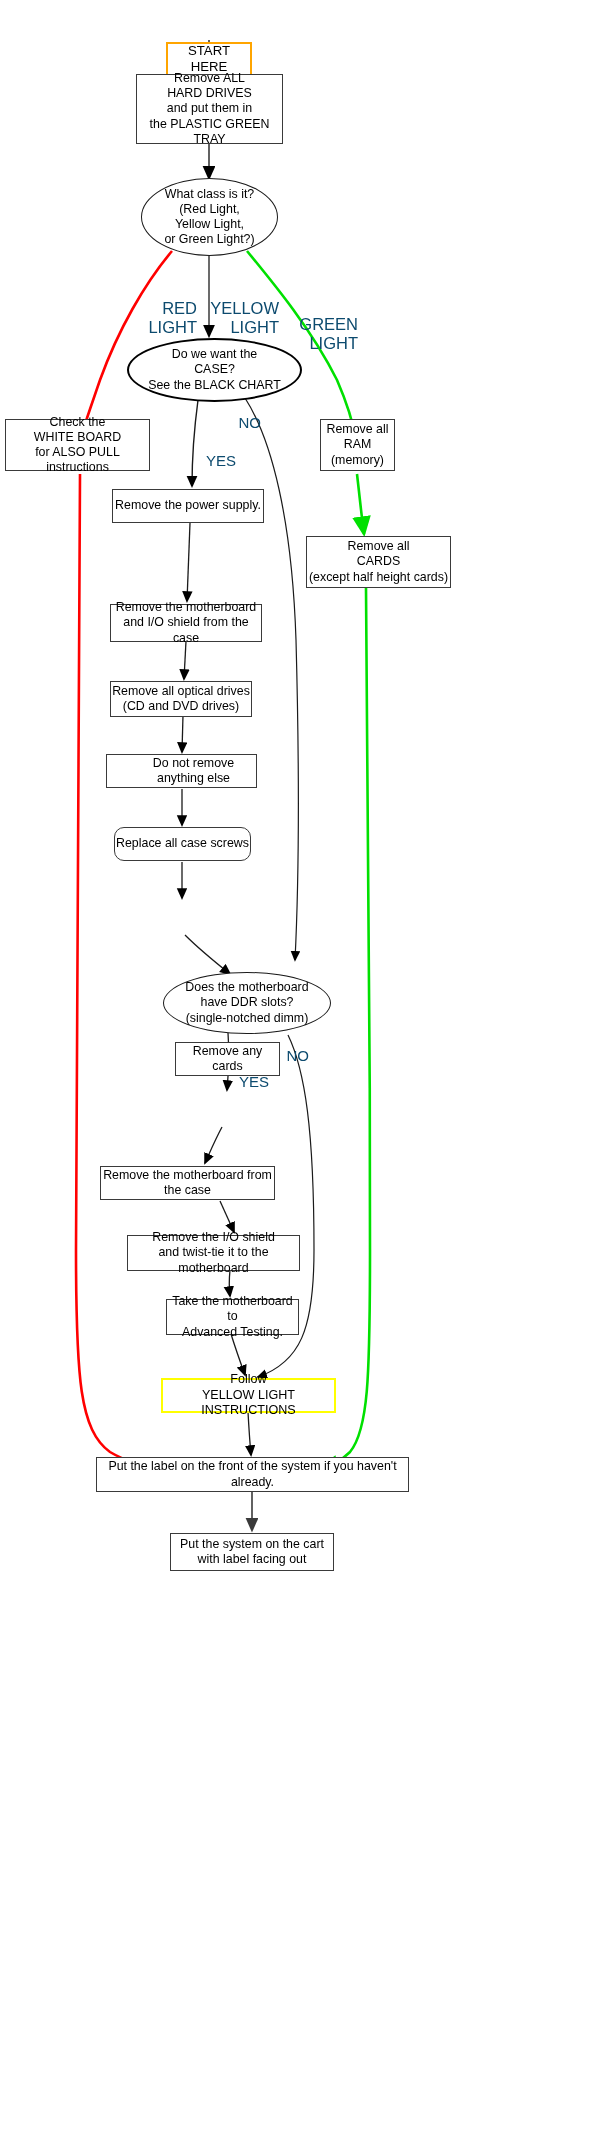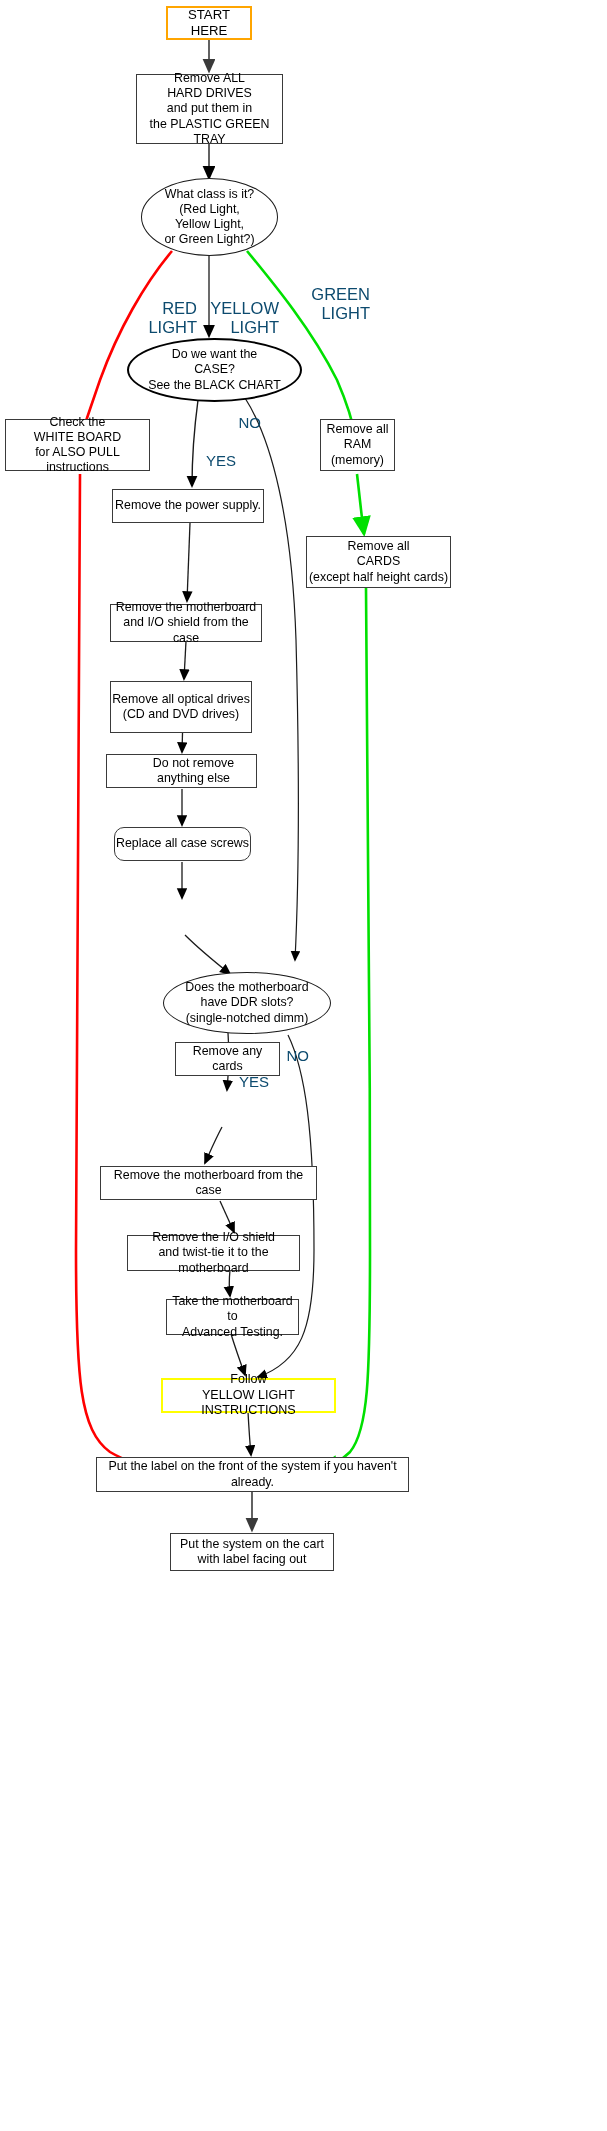--- a/index.html
+++ b/index.html
@@ -38,20 +38,21 @@
     white-space: pre-line;
     z-index: 2;
   }
   .box {
     border: 1.4px solid #3a3a3a;
     font-size: 12.4px;
   }
   .box-start {
     border: 2.4px solid #ffa500;
     font-size: 13.2px;
+    margin-top: 36px;
   }
   .box-yellow {
     border: 2.4px solid #ffff00;
     font-size: 12.6px;
   }
   .ellipse {
     border: 1.3px solid #1a1a1a;
     border-radius: 50%;
     font-size: 12.4px;
   }
@@ -156,21 +157,21 @@
   </div>
 
   <div class="edge-label lbl-branch" style="left:137px; top:281px; width:60px;">
     <span>RED
 LIGHT</span>
   </div>
   <div class="edge-label lbl-branch" style="left:203px; top:281px; width:76px;">
     <span>YELLOW
 LIGHT</span>
   </div>
-  <div class="edge-label lbl-branch" style="left:286px; top:267px; width:72px;margin-left:12px;">
+  <div class="edge-label lbl-branch" style="left:286px; top:297px; width:72px;">
     <span>GREEN
 LIGHT</span>
   </div>
 
   <div class="node ellipse-bold" style="left:127px; top:338px; width:175px; height:64px;">
     <span>Do we want the
 CASE?
 See the BLACK CHART</span>
   </div>
 
@@ -201,21 +202,21 @@
 
   <div class="node box" style="left:112px; top:489px; width:152px; height:34px;">
     <span>Remove the power supply.</span>
   </div>
 
   <div class="node box" style="left:110px; top:604px; width:152px; height:38px;">
     <span>Remove the motherboard
 and I/O shield from the case</span>
   </div>
 
-  <div class="node box" style="left:110px; top:681px; width:142px; height:52px;">
+  <div class="node box" style="left:110px; top:681px; width:142px; height:36px;">
     <span>Remove all optical drives
 (CD and DVD drives)</span>
   </div>
 
   <div class="node box" style="left:106px; top:754px; width:151px; height:34px;padding-left:24px;">
     <span>Do not remove anything else</span>
   </div>
 
   <div class="node box" style="left:114px; top:827px; width:137px; height:34px;border-radius:10px;">
     <span>Replace all case screws</span>
@@ -232,21 +233,21 @@
     <span>NO</span>
   </div>
   <div class="edge-label lbl-yn" style="left:233px; top:1057px; width:36px;">
     <span>YES</span>
   </div>
 
   <div class="node box" style="left:175px; top:1042px; width:105px; height:34px;">
     <span>Remove any cards</span>
   </div>
 
-  <div class="node box" style="left:100px; top:1166px; width:217px; height:34px;">
+  <div class="node box" style="left:100px; top:1166px; width:175px; height:34px;">
     <span>Remove the motherboard from the case</span>
   </div>
 
   <div class="node box" style="left:127px; top:1235px; width:173px; height:36px;justify-content:flex-end;">
     <span>Remove the I/O shield
 and twist-tie it to the motherboard</span>
   </div>
 
   <div class="node box" style="left:166px; top:1299px; width:133px; height:36px;">
     <span>Take the motherboard to

